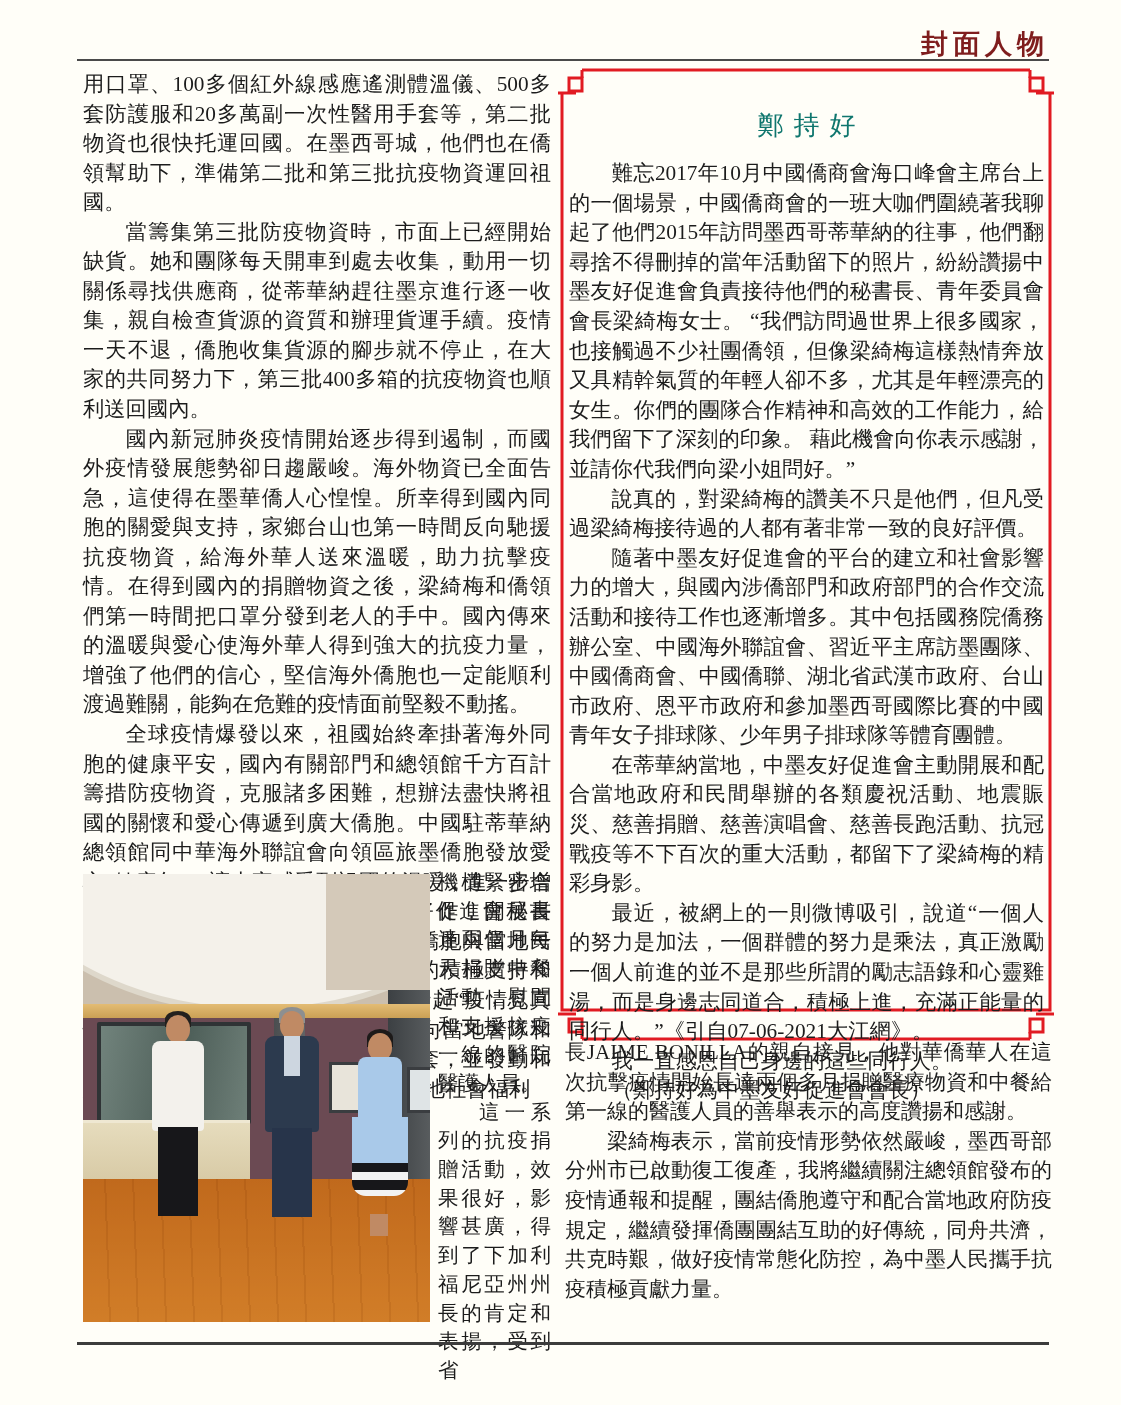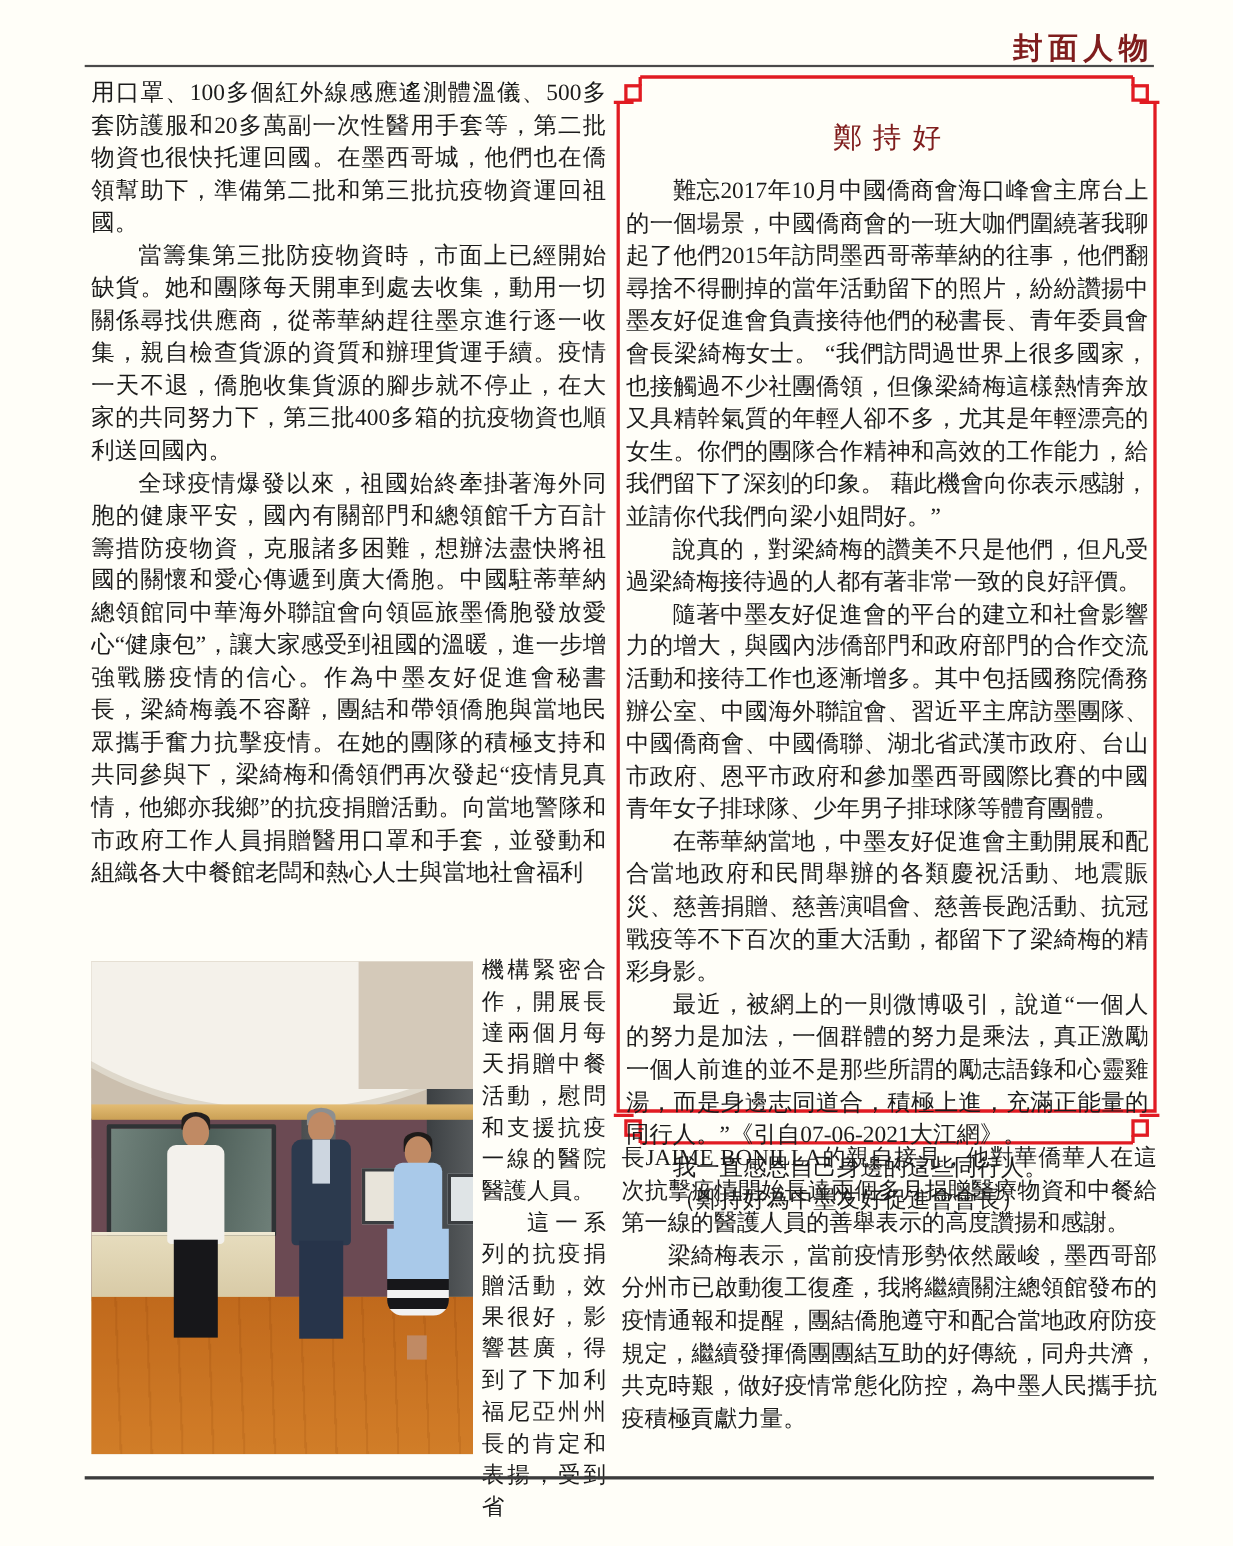--- a/index.html
+++ b/index.html
@@ -76,21 +76,21 @@
   .wrap-col p+p{text-indent:2em;}
   
   .feature-box{position:absolute;left:556px;top:62px;width:500px;height:985px;}
   .frame-svg{position:absolute;left:0;top:0;}
   .box-content{position:absolute;left:13px;right:12px;top:24px;}
   .box-title{
     text-align:center;font-family:"Liberation Sans","DejaVu Sans",sans-serif;
     font-weight:bold;font-size:45px;letter-spacing:12px;color:#2b3a96;
     margin:6px 0 0 12px;
   }
-  .box-author{text-align:center;font-size:26px;letter-spacing:10px;margin:22px 0 16px 10px;color:#7f1d1d;}
+  .box-author{text-align:center;font-size:26px;letter-spacing:10px;margin:22px 0 16px 10px;color:#0f766e;}
   .box-body{font-size:21.3px;line-height:29.6px;text-align:justify;text-justify:inter-ideograph;}
   .box-body p{margin:0;text-indent:2em;}
   
   .below-box{
     position:absolute;left:565px;top:1038px;width:487px;
     font-size:21px;line-height:29.6px;text-align:justify;text-justify:inter-ideograph;
   }
   .below-box p{margin:0;}
   .below-box p+p{text-indent:2em;}
   
@@ -111,20 +111,21 @@
 <body>
 
 <div class="page">
 
   <div class="section-label">封面人物</div>
   <div class="header-rule"></div>
 
   <div class="left-col">
     <p class="no-indent">用口罩、100多個紅外線感應遙測體溫儀、500多套防護服和20多萬副一次性醫用手套等，第二批物資也很快托運回國。在墨西哥城，他們也在僑領幫助下，準備第二批和第三批抗疫物資運回祖國。</p>
     <p>當籌集第三批防疫物資時，市面上已經開始缺貨。她和團隊每天開車到處去收集，動用一切關係尋找供應商，從蒂華納趕往墨京進行逐一收集，親自檢查貨源的資質和辦理貨運手續。疫情一天不退，僑胞收集貨源的腳步就不停止，在大家的共同努力下，第三批400多箱的抗疫物資也順利送回國內。</p>
+    <p>國內新冠肺炎疫情開始逐步得到遏制，而國外疫情發展態勢卻日趨嚴峻。海外物資已全面告急，這使得在墨華僑人心惶惶。所幸得到國內同胞的關愛與支持，家鄉台山也第一時間反向馳援抗疫物資，給海外華人送來溫暖，助力抗擊疫情。在得到國內的捐贈物資之後，梁綺梅和僑領們第一時間把口罩分發到老人的手中。國內傳來的溫暖與愛心使海外華人得到強大的抗疫力量，增強了他們的信心，堅信海外僑胞也一定能順利渡過難關，能夠在危難的疫情面前堅毅不動搖。</p>
     <p>全球疫情爆發以來，祖國始終牽掛著海外同胞的健康平安，國內有關部門和總領館千方百計籌措防疫物資，克服諸多困難，想辦法盡快將祖國的關懷和愛心傳遞到廣大僑胞。中國駐蒂華納總領館同中華海外聯誼會向領區旅墨僑胞發放愛心“健康包”，讓大家感受到祖國的溫暖，進一步增強戰勝疫情的信心。作為中墨友好促進會秘書長，梁綺梅義不容辭，團結和帶領僑胞與當地民眾攜手奮力抗擊疫情。在她的團隊的積極支持和共同參與下，梁綺梅和僑領們再次發起“疫情見真情，他鄉亦我鄉”的抗疫捐贈活動。向當地警隊和市政府工作人員捐贈醫用口罩和手套，並發動和組織各大中餐館老闆和熱心人士與當地社會福利</p>
   </div>
 
   <div class="photo">
     <div class="ph ceiling"></div>
     <div class="ph ceiling-band"></div>
     <div class="ph ceiling-corner"></div>
     <div class="ph wall"></div>
     <div class="ph window"></div>
     <div class="ph cabinet"></div>

